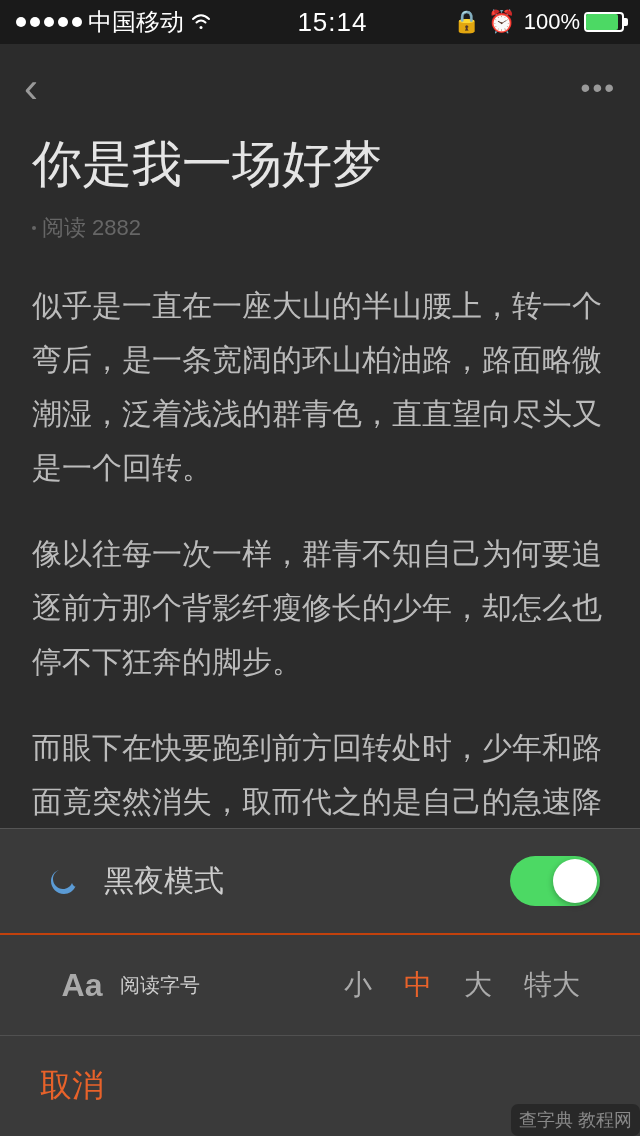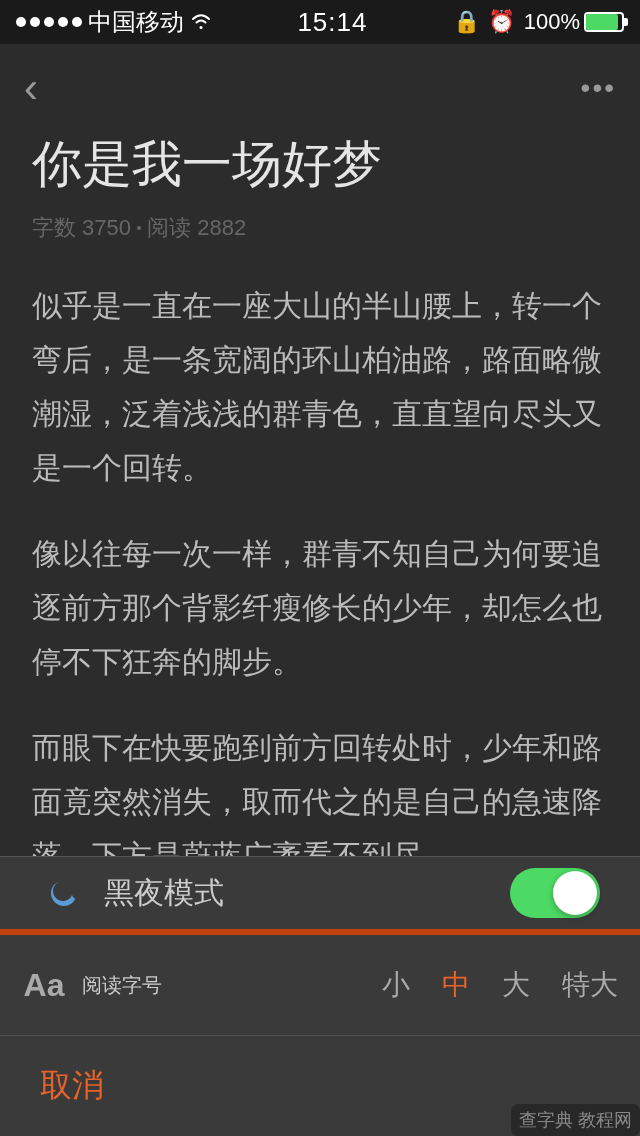--- a/index.html
+++ b/index.html
@@ -152,22 +152,22 @@
       bottom: 0;
       left: 0;
       width: 100%;
       background: #3a3a3a;
       border-top: 1px solid #555;
     }
 
     .night-mode-row {
       display: flex;
       align-items: center;
-      padding: 11px 40px;
-      border-bottom: 6px solid #c2410c;
+      padding: 27px 40px;
+      border-bottom: 2px solid #c2410c;
     }
     .moon-icon {
       width: 44px;
       height: 44px;
       margin-right: 20px;
       display: flex;
       align-items: center;
       justify-content: center;
     }
     .moon-svg {
@@ -194,21 +194,21 @@
       border-radius: 50%;
       position: absolute;
       top: 3px;
       right: 3px;
       box-shadow: 0 2px 6px rgba(0,0,0,0.3);
     }
 
     .font-size-row {
       display: flex;
       align-items: center;
-      padding: 28px 22px;
+      padding: 28px 60px;
       border-bottom: 1px solid #505050;
     }
     .font-icon {
       width: 44px;
       height: 44px;
       margin-right: 16px;
       display: flex;
       align-items: center;
       justify-content: center;
       font-size: 32px;
@@ -292,21 +292,20 @@
 </div>
 
 <div class="nav-bar">
   <span class="nav-back">‹</span>
   <span class="nav-more">•••</span>
 </div>
 
 <div class="content-area">
   <h1 class="article-title">你是我一场好梦</h1>
   <div class="article-meta">
-    <span>字数 3750</span>
     <span class="meta-dot"></span>
     <span>阅读 2882</span>
   </div>
   <div class="article-body">
     <p class="article-para">似乎是一直在一座大山的半山腰上，转一个弯后，是一条宽阔的环山柏油路，路面略微潮湿，泛着浅浅的群青色，直直望向尽头又是一个回转。</p>
     <p class="article-para">像以往每一次一样，群青不知自己为何要追逐前方那个背影纤瘦修长的少年，却怎么也停不下狂奔的脚步。</p>
     <p class="article-para">而眼下在快要跑到前方回转处时，少年和路面竟突然消失，取而代之的是自己的急速降落，下方是蔚蓝广袤看不到尽</p>
   </div>
 </div>
 

